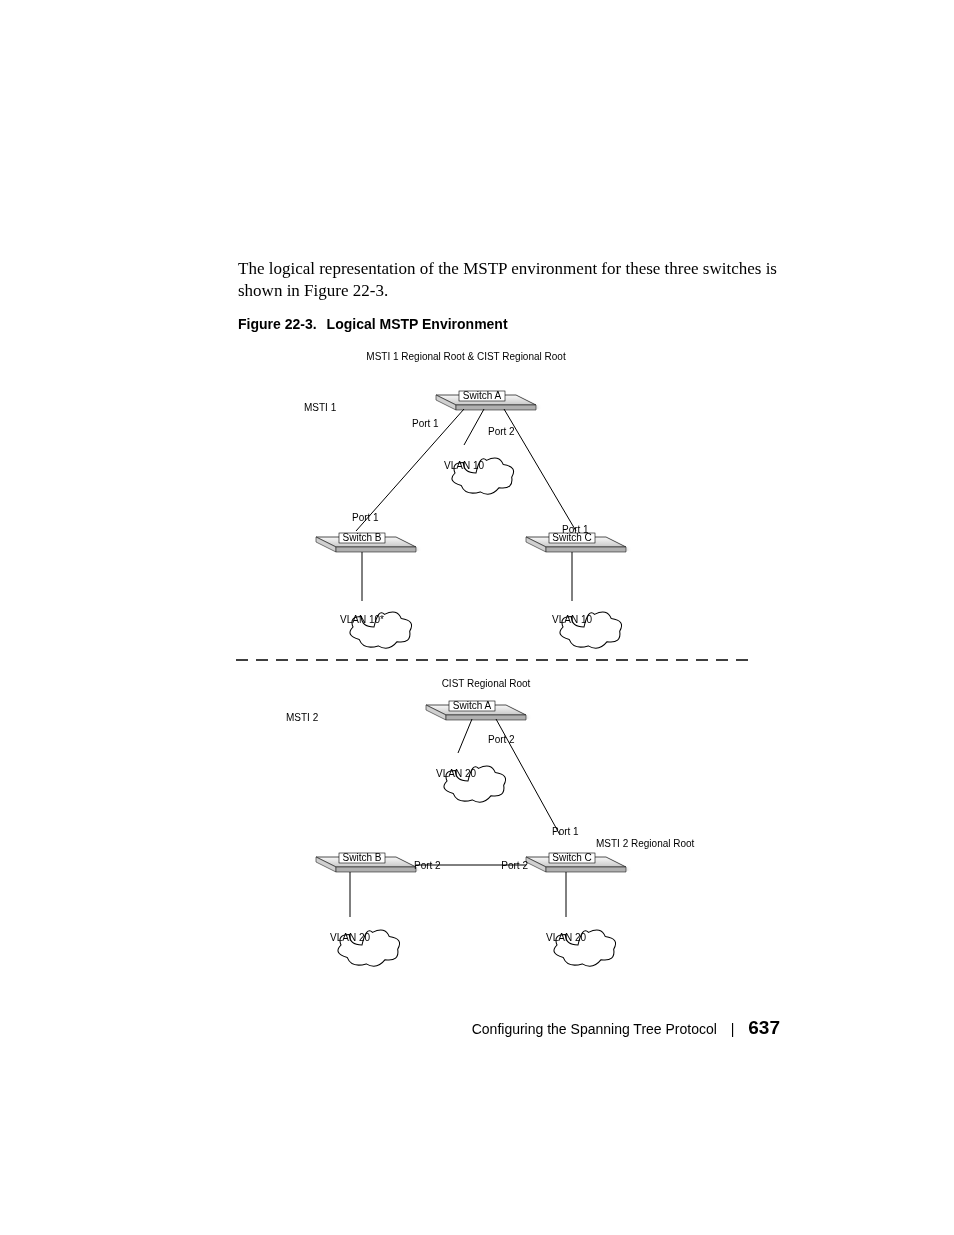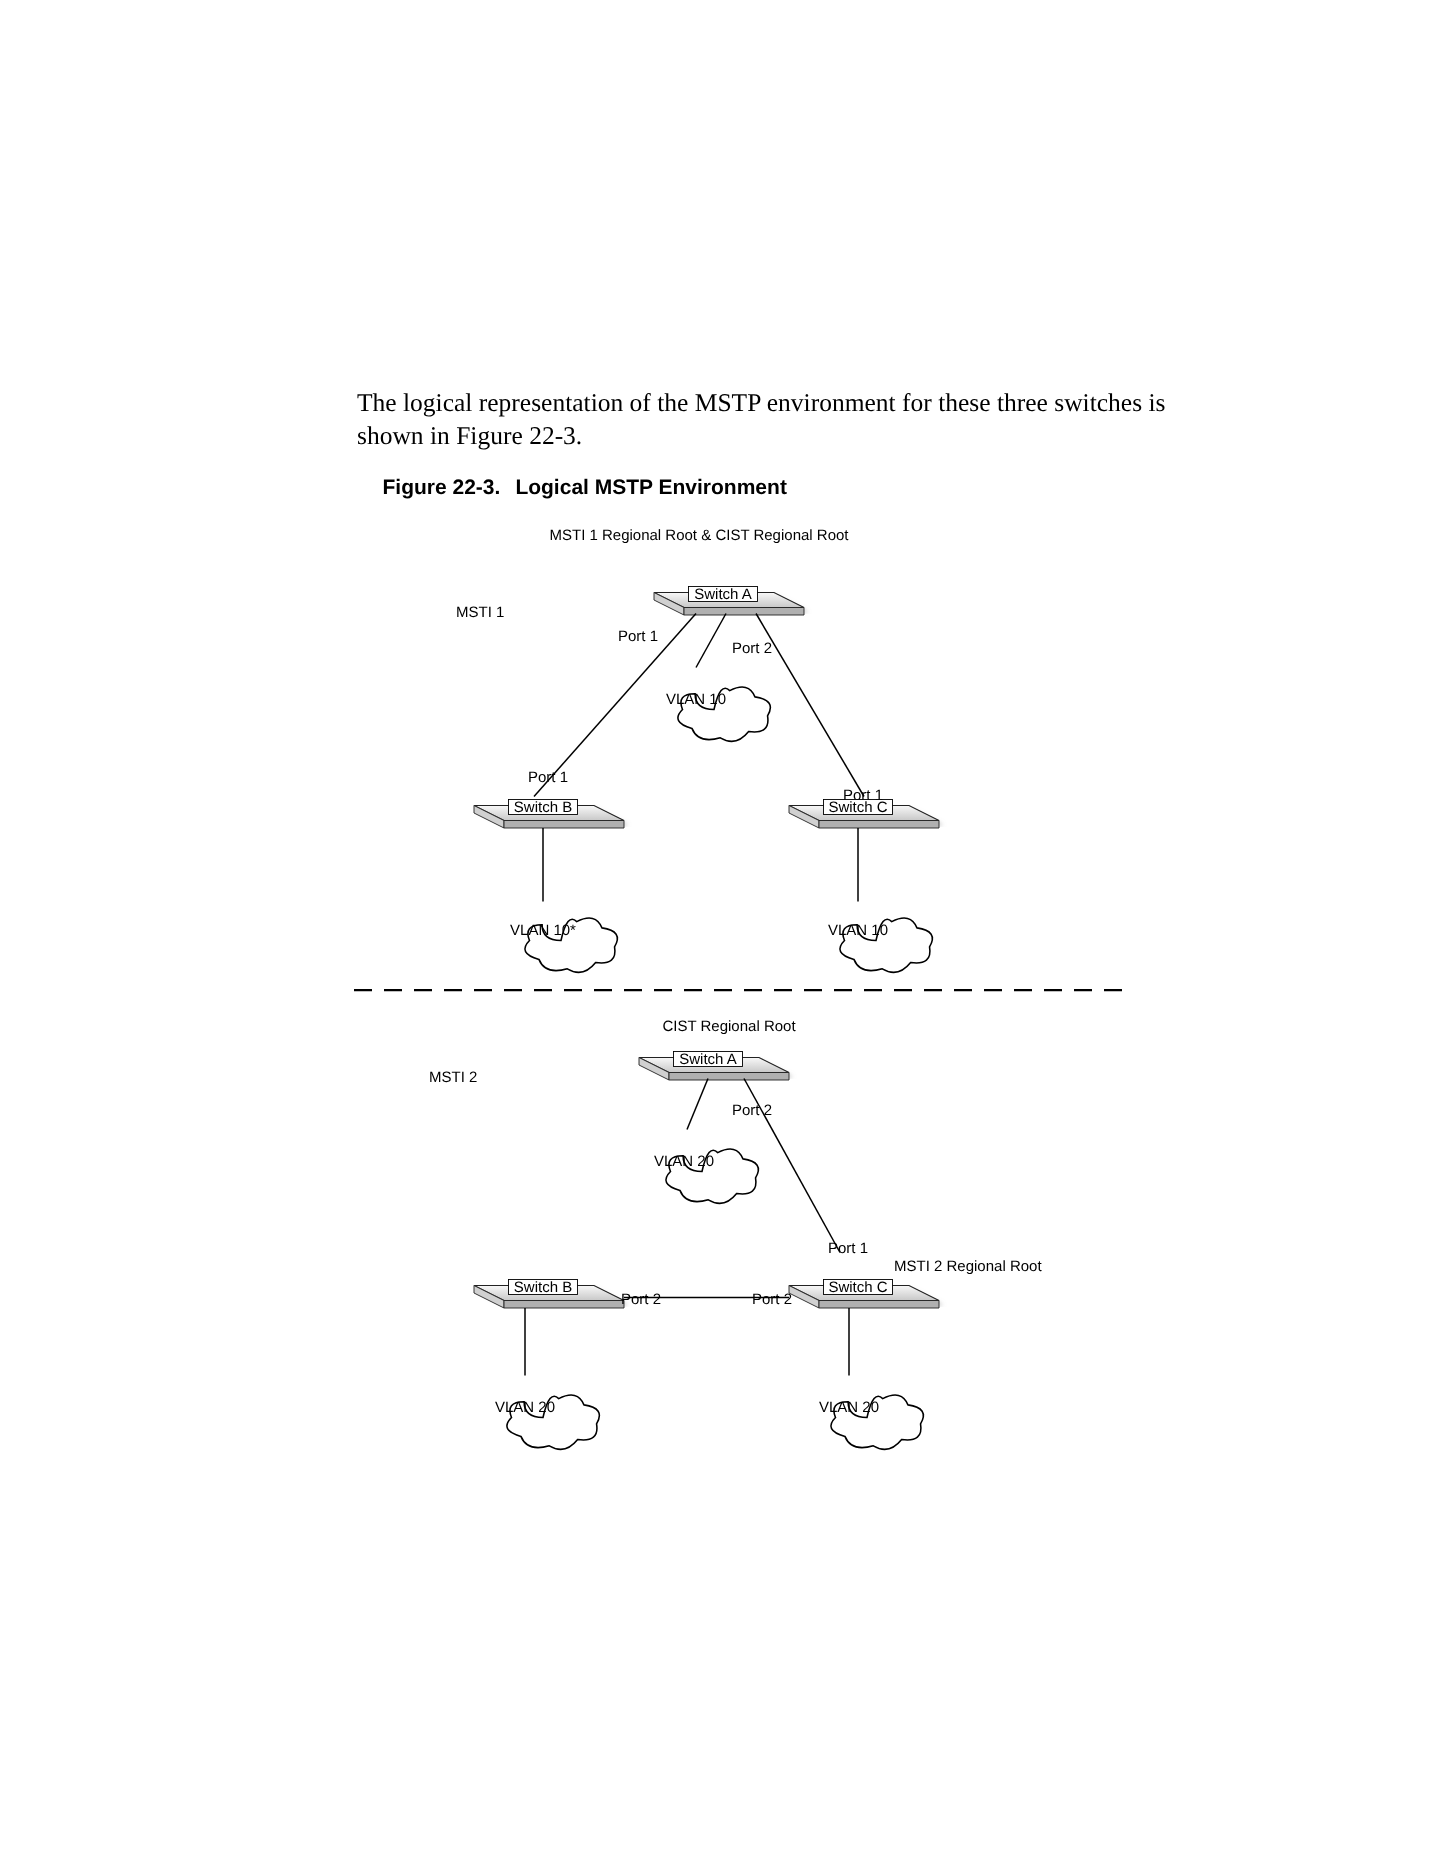--- a/index.html
+++ b/index.html
@@ -24,21 +24,20 @@
     font-size: 17px;
     line-height: 1.3;
   }
   .figure-caption {
     position: absolute;
     left: 238px;
     top: 316px;
     font-family: Arial, Helvetica, sans-serif;
     font-weight: bold;
     font-size: 14px;
-    margin-left: 17px;
   }
   .figure-caption .gap { display:inline-block; width:10px; }
   .figure {
     position: absolute;
     left: 236px;
     top: 345px;
     width: 520px;
     height: 640px;
   }
   .figure svg { width: 100%; height: 100%; }
@@ -190,13 +189,18 @@
         <text class="lbl" x="114" y="596" text-anchor="middle">VLAN 20</text>
       </g>
 
       <g>
         <path d="M200 120 q-12 0 -12 -10 q-12 0 -8 10 q-8 8 6 12 q4 10 18 6 q10 6 18 -4 q14 2 12 -10 q6 -10 -8 -12 q-4 -10 -16 -4 q-6 -6 -10 12 z" fill="#fff" stroke="#000" stroke-width="1" transform="translate(132,474) scale(1.05)"></path>
         <text class="lbl" x="330" y="596" text-anchor="middle">VLAN 20</text>
       </g>
     </svg>
   </div>
 
+  <div class="footer">
+    <span class="chapter">Configuring the Spanning Tree Protocol</span>
+    <span class="sep">|</span>
+    <span class="pgnum">637</span>
+  </div>
 </div>
 
 </body></html>

